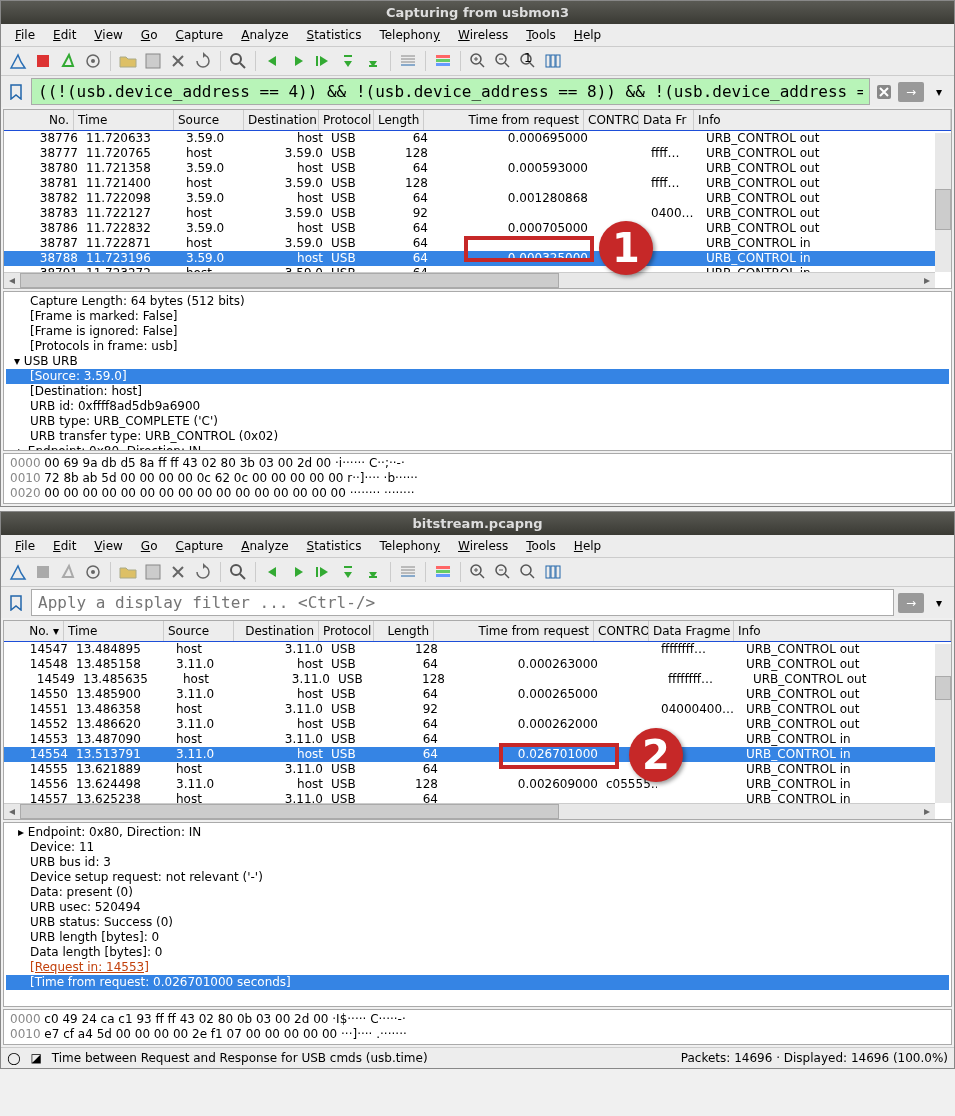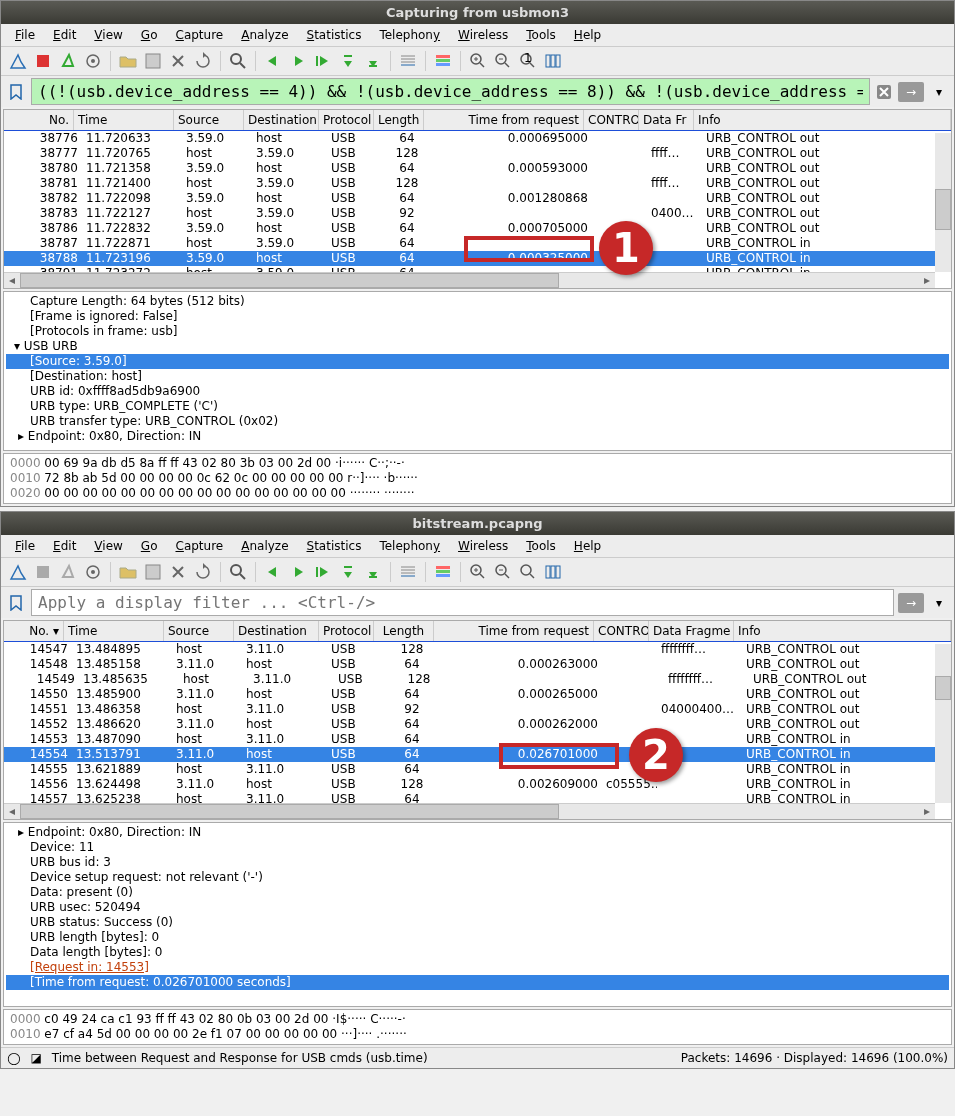--- a/index.html
+++ b/index.html
@@ -17,21 +17,21 @@
 .filterbar input.green { background:#b8f4b8; }
 .filterbar .xbtn { width:20px; height:20px; display:flex;align-items:center;justify-content:center; }
 .filterbar .arrow { width:26px;height:20px;background:#999;color:#fff;display:flex;align-items:center;justify-content:center;border-radius:2px; }
 .plist { position:relative; background:#fff; border:1px solid #aaa; margin:2px; height:180px; overflow:hidden; }
 .plist .hdr { display:flex; background:#ededed; border-bottom:1px solid #1d4ed8; font-size:11px; position:relative; }
 .plist .hdr div { padding:3px 4px; border-right:1px solid #ccc; overflow:hidden; white-space:nowrap; }
 .plist .rows { font-family:"DejaVu Sans Mono",monospace; font-size:12px; }
 .plist .row { display:flex; padding:0 8px; line-height:15px; }
 .plist .row div { padding:0 4px; overflow:hidden; white-space:nowrap; }
 .plist .row.sel { background:#3584e4; color:#fff; }
-.c-no{width:70px;text-align:right;} .c-time{width:100px;} .c-src{width:70px;} .c-dst{width:75px;} .c-proto{width:55px;} .c-len{width:50px;text-align:center;} .c-tfr{width:160px;text-align:right;} .c-ctrl{width:55px;} .c-df{width:55px;} .c-info{flex:1;}
+.c-no{width:70px;text-align:right;} .c-time{width:100px;} .c-src{width:70px;} .c-dst{width:75px;text-align:right;} .c-proto{width:55px;} .c-len{width:50px;text-align:right;} .c-tfr{width:160px;text-align:right;} .c-ctrl{width:55px;} .c-df{width:55px;} .c-info{flex:1;}
 .hscroll { height:16px; background:#e8e8e8; border-top:1px solid #ccc; display:flex; }
 .hscroll .track{flex:1;position:relative;} .hscroll .thumb{position:absolute;left:0;width:60%;height:100%;background:#ccc;border:1px solid #aaa;}
 .hscroll .arr{width:16px;text-align:center;color:#666;}
 .vscroll { position:absolute; right:0; top:23px; bottom:16px; width:16px; background:#e8e8e8; }
 .vscroll .vthumb{position:absolute;top:40%;width:100%;height:30%;background:#ccc;border:1px solid #aaa;}
 .detail { background:#fff; border:1px solid #aaa; margin:2px; font-family:"DejaVu Sans Mono",monospace; font-size:12px; padding:2px; position:relative; height:160px; overflow:hidden;}
 .detail .line { padding-left:24px; line-height:15px; white-space:pre;}
 .detail .line.hl { background:#3584e4; color:#fff; }
 .detail .line.link { color:#c2410c; text-decoration:underline; }
 .hexview { background:#fff; border:1px solid #aaa; margin:2px; font-family:"DejaVu Sans Mono",monospace; font-size:12px; padding:2px 6px; line-height:15px; position:relative; }
@@ -368,20 +368,21 @@
         <div class="arr">◂</div>
         <div class="track">
           <div class="thumb"></div>
         </div>
         <div class="arr">▸</div>
       </div>
   </div>
 
   <div class="detail">
     <div class="line">Capture Length: 64 bytes (512 bits)</div>
+    <div class="line">[Frame is marked: False]</div>
     <div class="line">[Frame is ignored: False]</div>
     <div class="line">[Protocols in frame: usb]</div>
     <div class="line" style="padding-left:8px;">▾ <span>USB URB</span></div>
     <div class="line hl">[Source: 3.59.0]</div>
     <div class="line">[Destination: host]</div>
     <div class="line">URB id: 0xffff8ad5db9a6900</div>
     <div class="line">URB type: URB_COMPLETE ('C')</div>
     <div class="line">URB transfer type: URB_CONTROL (0x02)</div>
     <div class="line" style="padding-left:12px;">▸ <span>Endpoint: 0x80, Direction: IN</span></div>
   </div>

